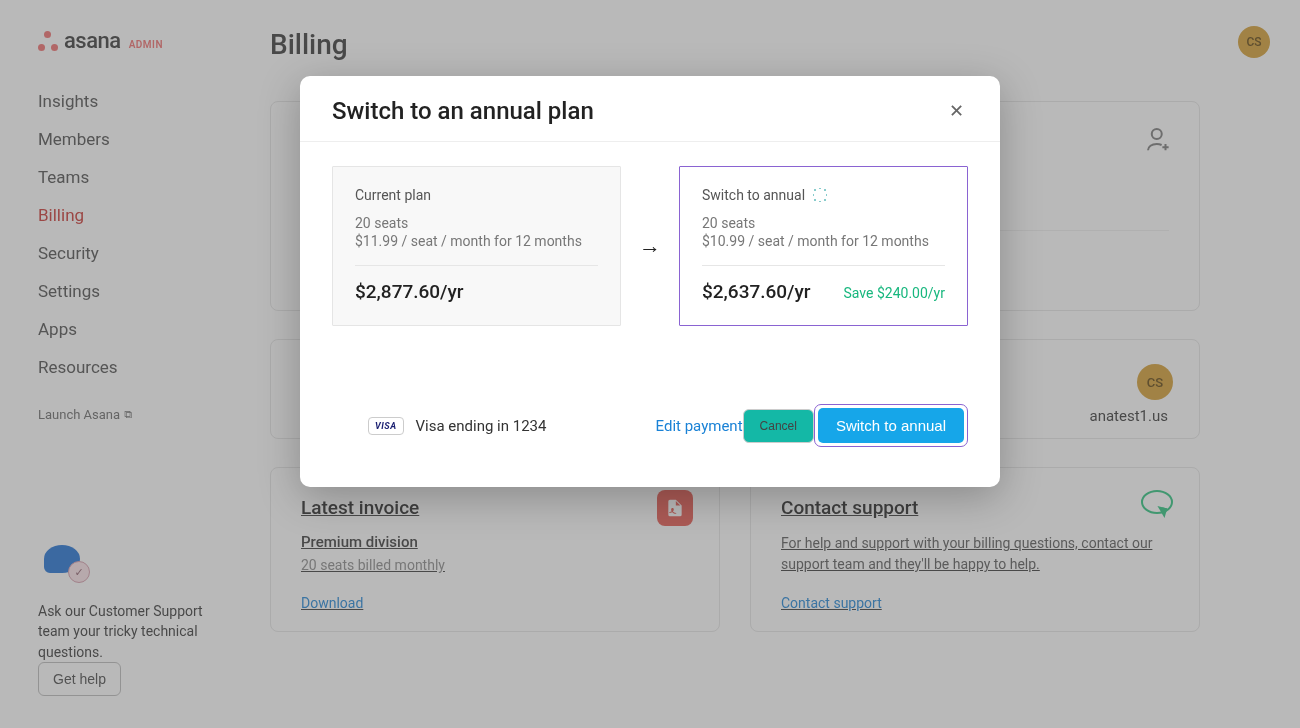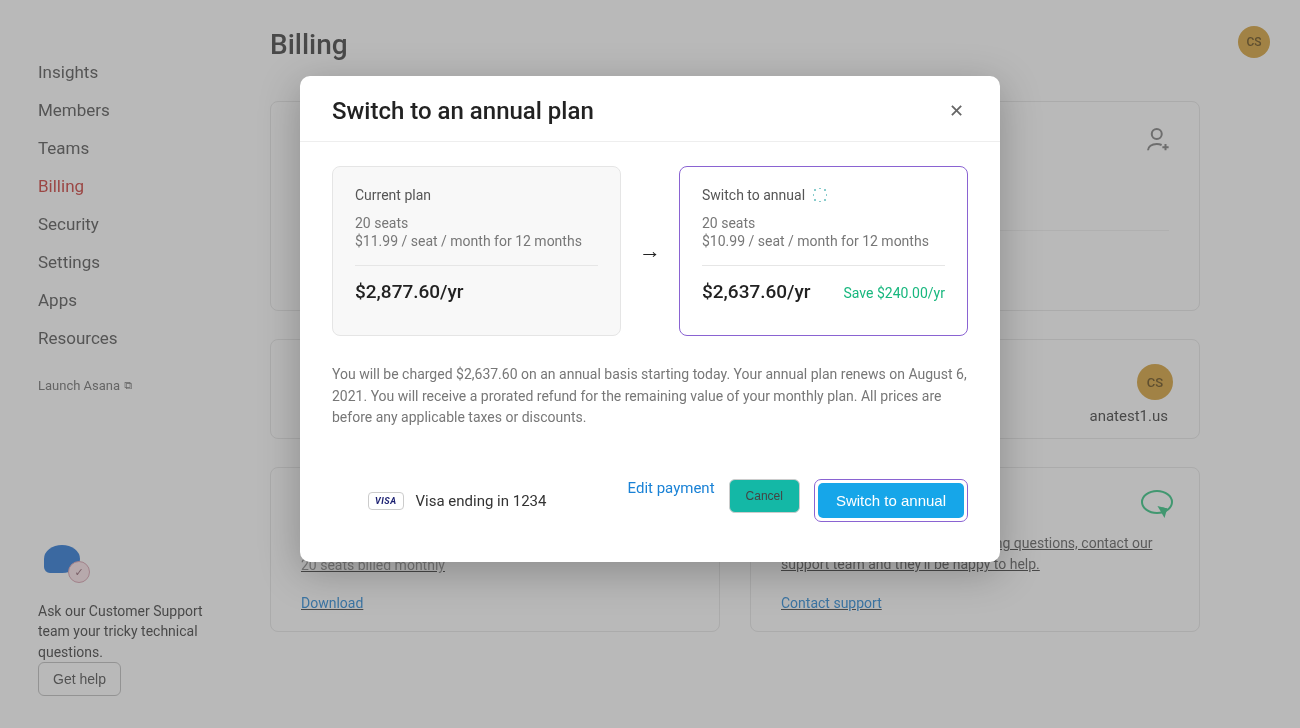--- a/index.html
+++ b/index.html
@@ -112,22 +112,22 @@
   .modal-header {
     display:flex; justify-content:space-between; align-items:center;
     padding:20px 32px 16px 32px;
     border-bottom:1px solid #eee;
   }
   .modal-title { font-size:24px; font-weight:500; color:#222;}
   .close-x { font-size:18px; color:#666; cursor:pointer; padding:4px;}
   .modal-body { padding: 24px 32px 28px 32px;}
   .plan-row { display:flex; align-items:center; gap:18px; margin-bottom:28px;}
   .plan-box {
-    flex:1; border:1px solid #e5e5e5; border-radius:8px;
-    padding:20px 22px 32px 22px; background:#f8f8f8;
+    flex:1; border:1px solid #e5e5e5; border-radius:1px;
+    padding:20px 22px 22px 22px; background:#f8f8f8;
   }
   .plan-box.annual {
     background:#fff;
     border: 1.5px solid #8a63d2;
   }
   .plan-label { font-size:14px; color:#555; margin-bottom:12px; display:flex; align-items:center; gap:8px;}
   .spinner {
     width:14px; height:14px; flex-shrink:0;
     background:
       radial-gradient(circle 1.3px at 50% 0%, #8cc 99%, transparent 100%),
@@ -151,40 +151,49 @@
     display:flex; align-items:center; justify-content:space-between;
     padding: 22px 32px 40px 32px;
     margin-left: 36px;
   }
   .pay-left { display:flex; align-items:center; gap:12px;}
   .visa-badge {
     border:1px solid #ccc; border-radius:4px; padding:3px 6px;
     font-size:9px; font-weight:700; font-style:italic; color:#1a1f71; letter-spacing:0.5px;
   }
   .pay-text { font-size:15px; color:#333;}
-  .pay-right { display:flex; align-items:flex-start; gap:14px;}
+  .pay-right { display:flex; align-items:center; }
   .edit-link { color:#1a82d6; font-size:15px; cursor:pointer;}
   .btn-cancel {
     border:1px solid #ccc; border-radius:6px; background:#14b8a6;
     padding:9px 16px; font-size:12px; color:#444; cursor:pointer;
   }
   .btn-switch-wrap {
     border:1.5px solid #8a63d2; border-radius:7px; padding:3px;
   }
   .btn-switch {
     border:none; border-radius:5px; background:#16a6e9; color:#fff;
     padding:9px 18px; font-size:15px; font-weight:500; cursor:pointer;
   }
   .person-add-icon svg { stroke:#777; }
 </style>
 </head>
 <body>
 
 <div class="app">
   <aside class="sidebar">
+    <div class="logo-row">
+      <span class="logo-dots">
+          <span></span>
+          <span></span>
+          <span></span>
+        </span>
+      <span class="logo-text">asana</span>
+      <span class="logo-admin">ADMIN</span>
+    </div>
     <nav class="nav">
       <div class="nav-item">Insights</div>
       <div class="nav-item">Members</div>
       <div class="nav-item">Teams</div>
       <div class="nav-item active">Billing</div>
       <div class="nav-item">Security</div>
       <div class="nav-item">Settings</div>
       <div class="nav-item">Apps</div>
       <div class="nav-item">Resources</div>
     </nav>
@@ -272,21 +281,20 @@
           </div>
           <div class="plan-seats">20 seats</div>
           <div class="plan-rate">$10.99 / seat / month for 12 months</div>
           <div class="plan-divider"></div>
           <div class="plan-total-row">
             <div class="plan-total">$2,637.60/yr</div>
             <div class="plan-save">Save $240.00/yr</div>
           </div>
         </div>
       </div>
-      <div class="disclaimer">You will be charged $2,637.60 on an annual basis starting today. Your annual plan renews on August 6, 2021. You will receive a prorated refund for the remaining value of your monthly plan. All prices are before any applicable taxes or discounts.</div>
     </div>
     <div class="modal-footer">
       <div class="pay-left">
         <span class="visa-badge">VISA</span>
         <span class="pay-text">Visa ending in 1234</span>
       </div>
       <div class="pay-right">
         <span class="edit-link">Edit payment</span>
         <button class="btn-cancel">Cancel</button>
         <span class="btn-switch-wrap">

